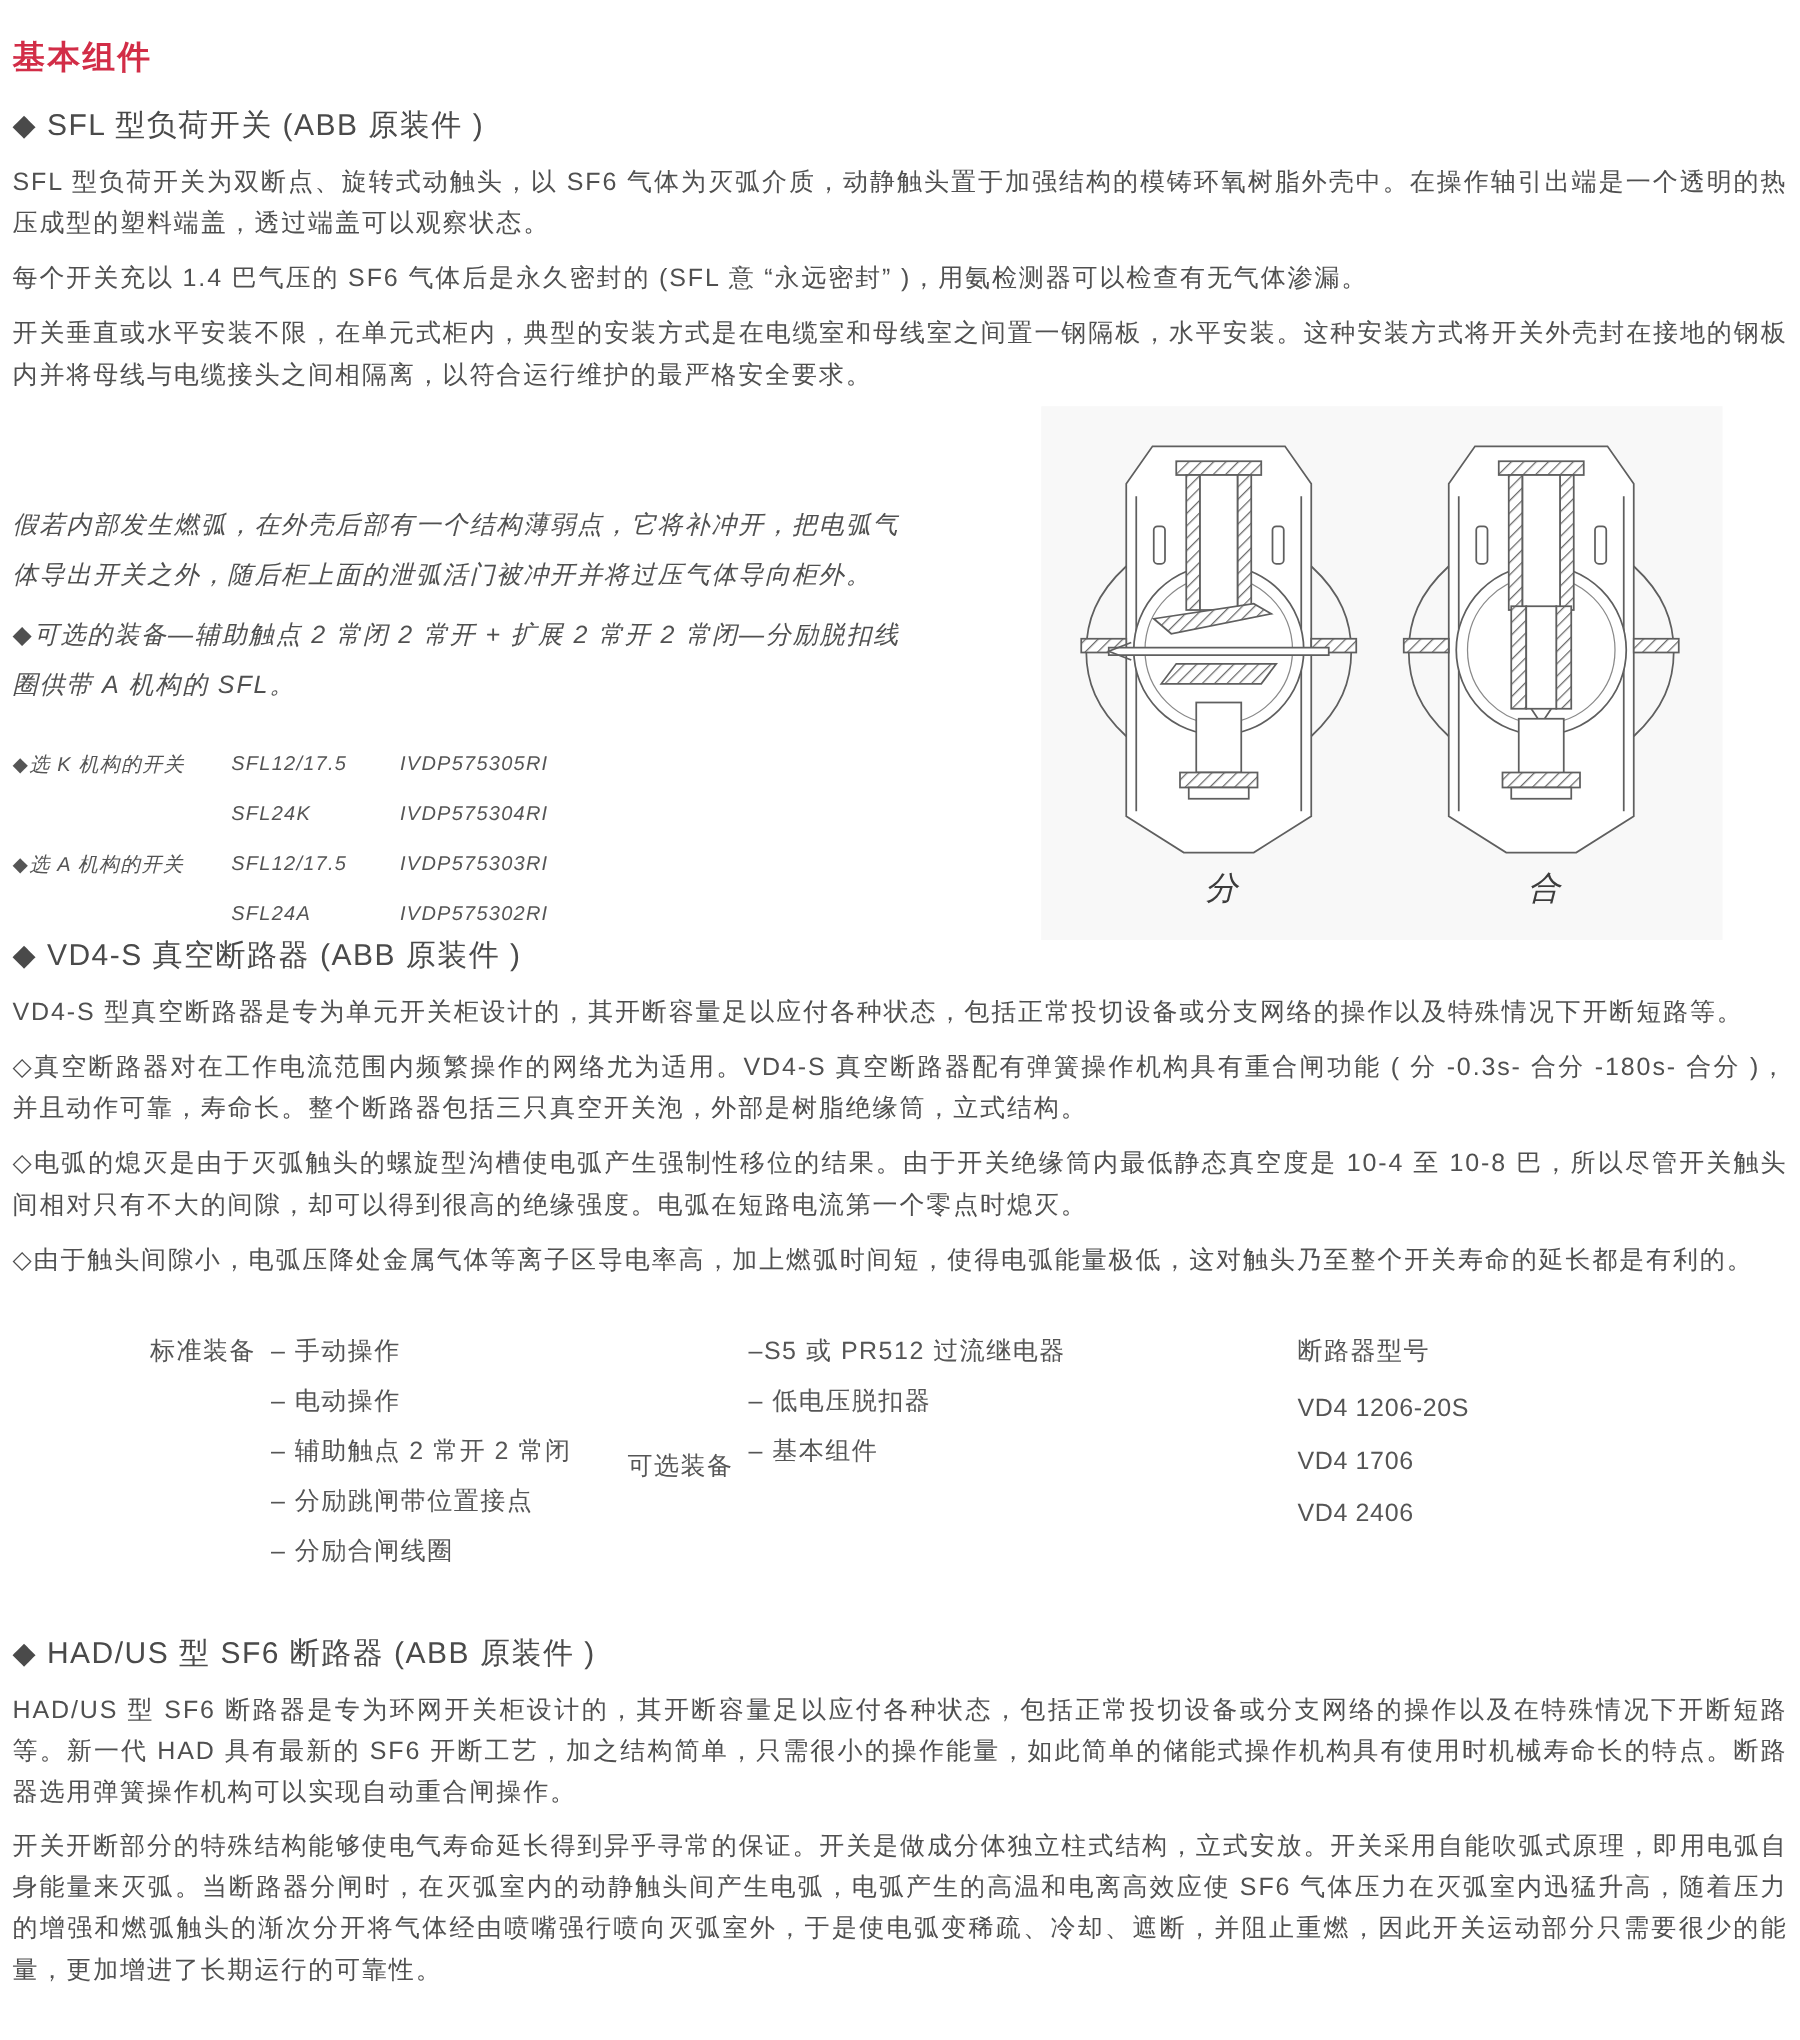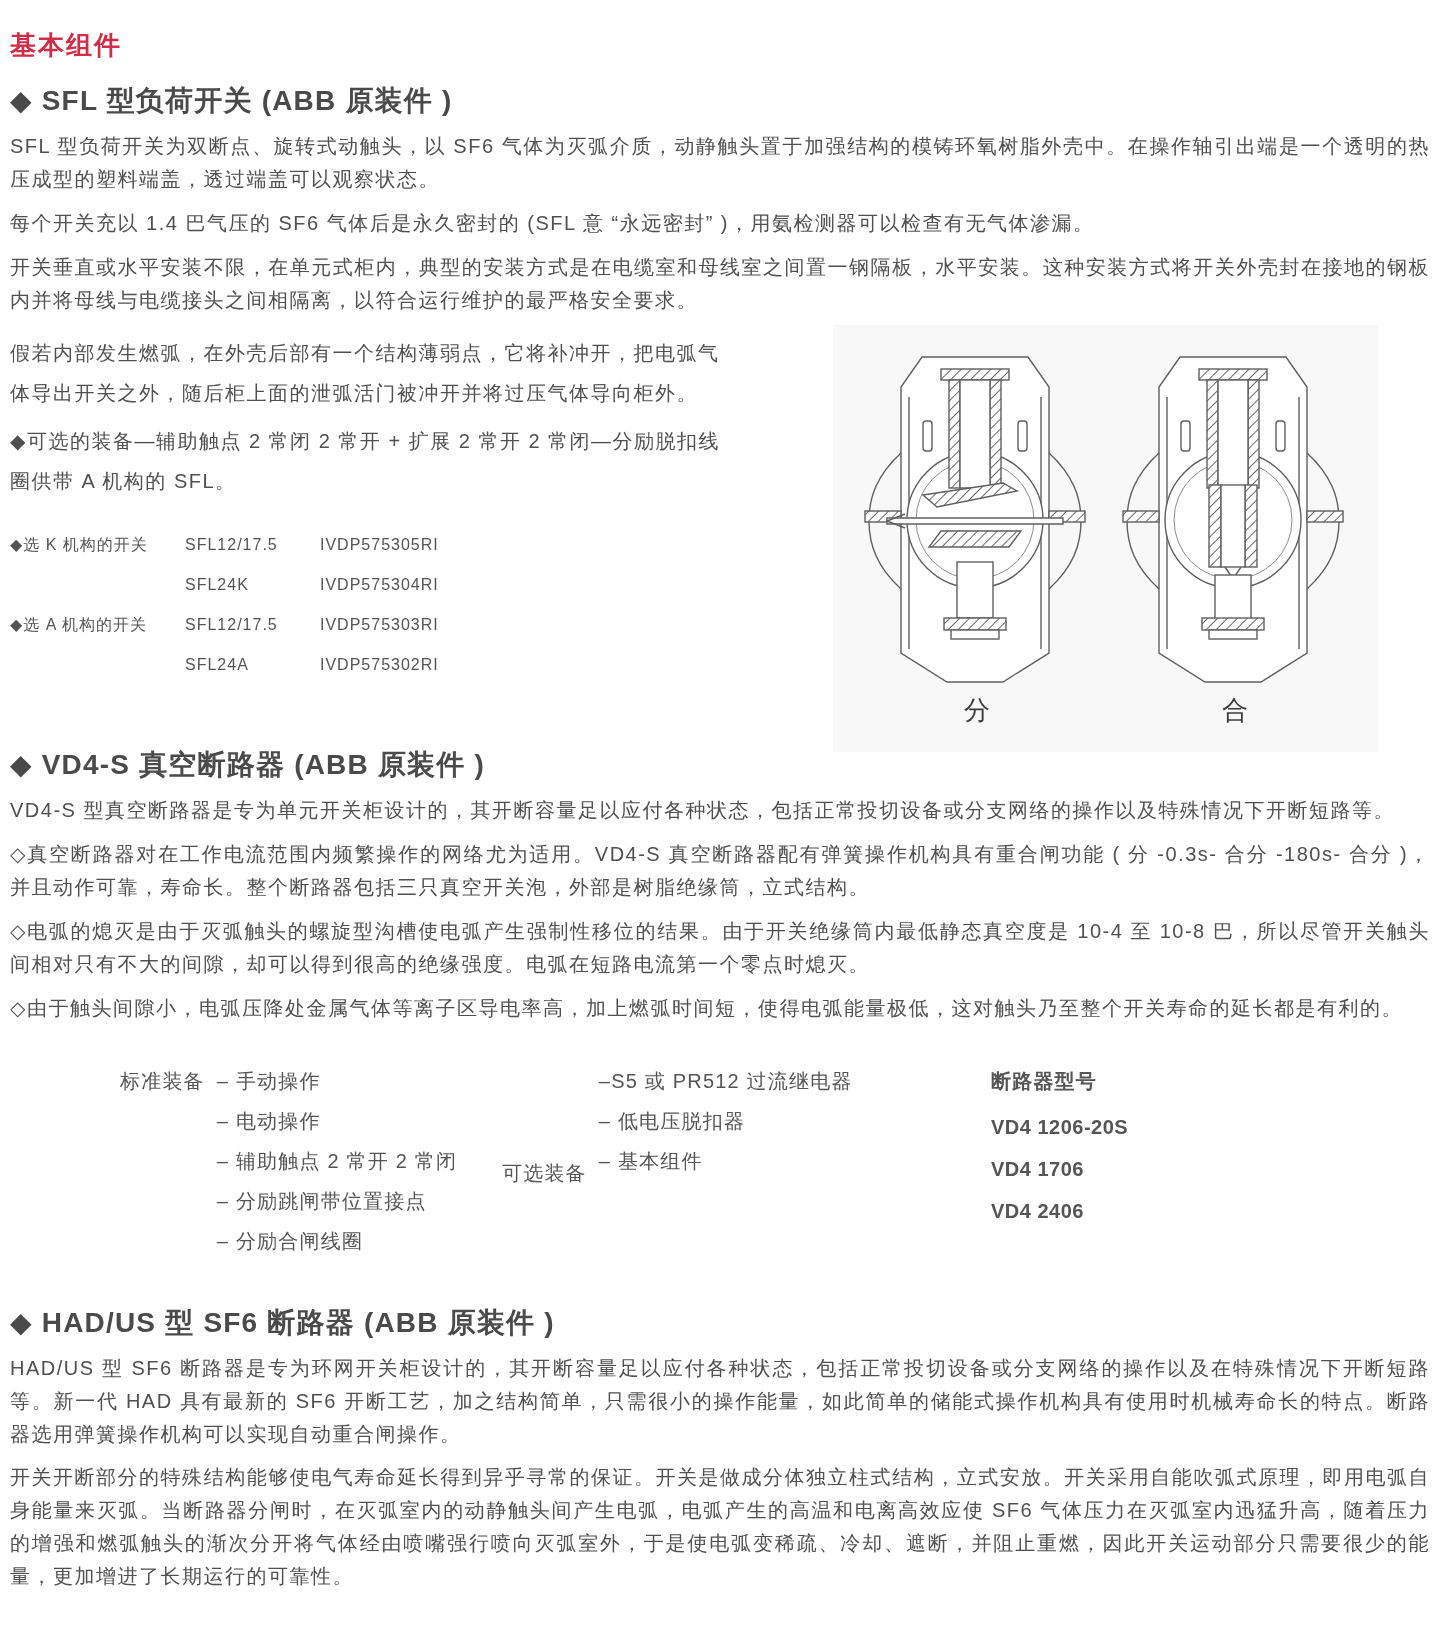--- a/index.html
+++ b/index.html
@@ -8,31 +8,31 @@
     font-family:"Liberation Sans","DejaVu Sans",sans-serif;
     color:#4f4f4f;
   }
   .page{padding:30px 10px 0 10px;box-sizing:border-box;width:1440px;}
 
   .page-title{
     color:#d22d47;font-size:26px;font-weight:bold;
     margin:0;letter-spacing:2px;line-height:30px;
   }
   h2.sec{
-    font-size:28px;font-weight:700;color:#4a4a4a;
+    font-size:24px;font-weight:400;color:#4a4a4a;
     margin:28px 0 0 0;letter-spacing:1.2px;line-height:26px;
   }
   p.body{
     font-size:20px;line-height:33px;letter-spacing:1.5px;
     margin:11px 0 0 0;color:#505050;text-align:justify;
   }
   p.first{margin-top:16px;}
 
   
-  .sfl-row{display:flex;margin-top:8px;align-items:flex-start;}
+  .sfl-row{display:flex;margin-top:8px;align-items:flex-end;font-style:italic;}
   .sfl-left{width:800px;flex:0 0 auto;}
   .sfl-left p.narrow{
     max-width:726px;font-size:20px;line-height:40px;
     letter-spacing:1.5px;margin:8px 0 0 0;color:#505050;
   }
   .models{margin-top:24px;font-size:16px;letter-spacing:1px;color:#555;}
   .mrow{display:grid;grid-template-columns:175px 135px auto;height:40px;align-items:center;}
 
   
   .diagram{
@@ -47,21 +47,21 @@
   .fig-label.open{left:144px;}
   .fig-label.closed{left:402px;}
 
   
   .equip{position:relative;height:215px;margin-top:42px;font-size:20px;letter-spacing:1.2px;color:#555;}
   .ecol{position:absolute;top:0;display:flex;align-items:flex-start;}
   .ecol .etitle{white-space:nowrap;margin-right:12px;line-height:28px;}
   .eitems > div{height:40px;line-height:28px;white-space:nowrap;}
   .ecol.c1{left:110px;}
   .ecol.c2{left:492px;align-items:flex-end;}
-  .ecol.c3{left:981px;display:block;font-weight:bold;}
+  .ecol.c3{left:1028px;display:block;}
   .ecol.c3 .etitle{display:block;height:46px;margin:0;}
   .ecol.c3 .eitems > div{height:42px;letter-spacing:0.5px;}
 
   .had h2{}
   .had p.p2{margin-top:10px;}
 </style>
 </head>
 <body>
 
 <div class="page">

